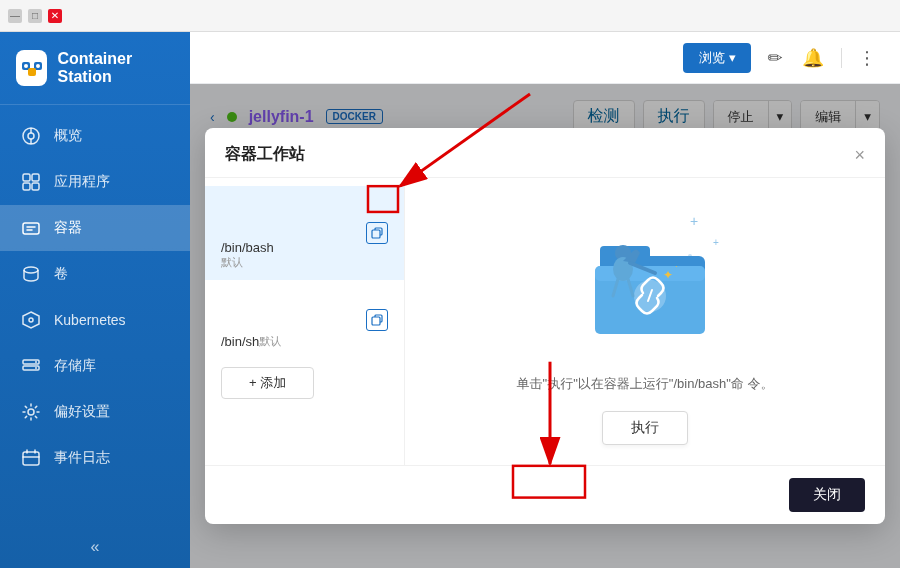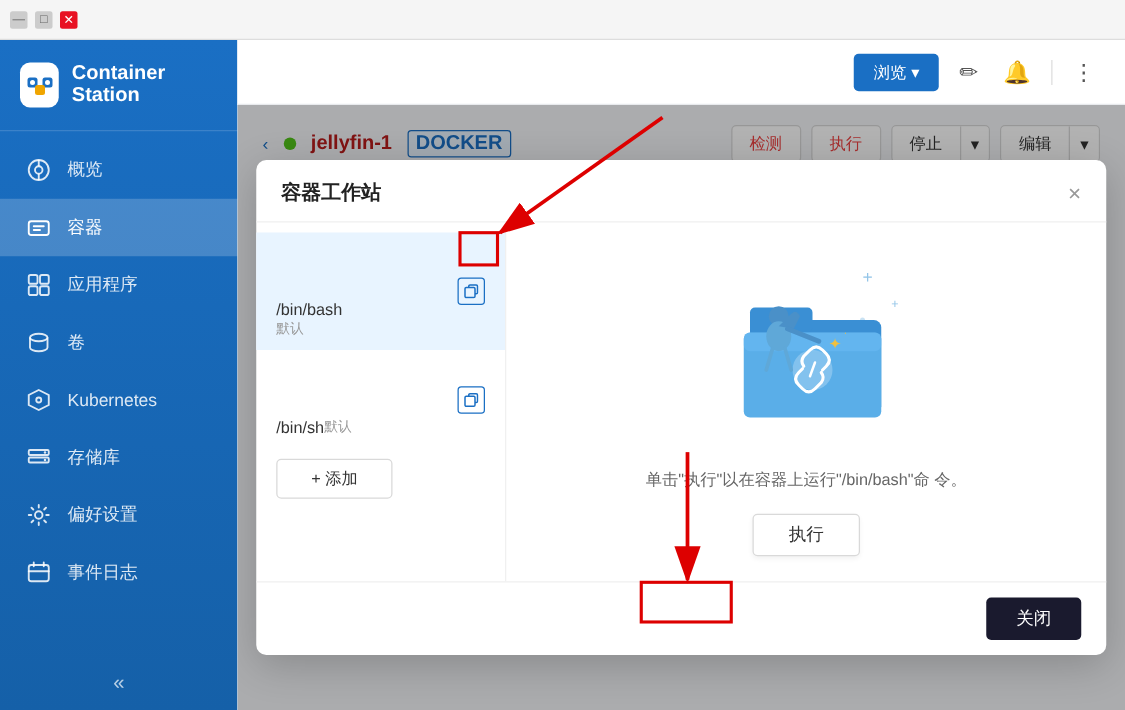--- a/index.html
+++ b/index.html
@@ -121,41 +121,41 @@
 
     
     .container-header {
       display: flex;
       align-items: center;
       gap: 12px;
       margin-bottom: 16px;
     }
     .back-btn { color: #1a6fc4; font-size: 14px; cursor: pointer; }
     .container-status-dot { width: 10px; height: 10px; background: #52c41a; border-radius: 50%; }
-    .container-name { font-size: 16px; font-weight: bold; color: #b91c1c; }
+    .container-name { font-size: 16px; font-weight: bold; color: #8b5cf6; }
     .docker-badge {
       background: #e8f4ff;
       color: #1a6fc4;
       border: 1px solid #1a6fc4;
       border-radius: 3px;
-      font-size: 16px;
+      font-size: 10px;
       padding: 1px 6px;
       font-weight: bold;
     }
 
     
     .action-buttons { display: flex; gap: 8px; margin-left: auto; }
     .action-btn {
       border: 1px solid #d9d9d9;
       background: white;
       border-radius: 4px;
       padding: 5px 14px;
-      font-size: 13px;
-      cursor: pointer;
-      color: #ef4444;
+      font-size: 16px;
+      cursor: pointer;
+      color: #0369a1;
     }
     .action-btn-group {
       display: flex;
       border: 1px solid #d9d9d9;
       border-radius: 4px;
       overflow: hidden;
     }
     .action-btn-group .btn-main {
       border: none;
       background: white;
@@ -361,40 +361,40 @@
           <svg width="20" height="20" viewBox="0 0 20 20" fill="none">
             <circle cx="10" cy="10" r="8" stroke="currentColor" stroke-width="1.5" fill="none"></circle>
             <circle cx="10" cy="10" r="3" stroke="currentColor" stroke-width="1.5" fill="none"></circle>
             <line x1="10" y1="2" x2="10" y2="7" stroke="currentColor" stroke-width="1.5"></line>
             <line x1="10" y1="13" x2="10" y2="18" stroke="currentColor" stroke-width="1.5"></line>
           </svg>
         </div>
         <span>概览</span>
       </div>
 
-      <div class="nav-item active">
-        <div class="nav-item-icon">
-          <svg width="20" height="20" viewBox="0 0 20 20" fill="none">
-            <rect x="2" y="5" width="16" height="11" rx="2" stroke="currentColor" stroke-width="1.5" fill="none"></rect>
-            <path d="M6 9h8M6 12h5" stroke="currentColor" stroke-width="1.5" stroke-linecap="round"></path>
-          </svg>
-        </div>
-        <span>容器</span>
-      </div>
-
       <div class="nav-item">
         <div class="nav-item-icon">
           <svg width="20" height="20" viewBox="0 0 20 20" fill="none">
             <rect x="2" y="2" width="7" height="7" rx="1.5" stroke="currentColor" stroke-width="1.5" fill="none"></rect>
             <rect x="11" y="2" width="7" height="7" rx="1.5" stroke="currentColor" stroke-width="1.5" fill="none"></rect>
             <rect x="2" y="11" width="7" height="7" rx="1.5" stroke="currentColor" stroke-width="1.5" fill="none"></rect>
             <rect x="11" y="11" width="7" height="7" rx="1.5" stroke="currentColor" stroke-width="1.5" fill="none"></rect>
           </svg>
         </div>
         <span>应用程序</span>
+      </div>
+
+      <div class="nav-item active">
+        <div class="nav-item-icon">
+          <svg width="20" height="20" viewBox="0 0 20 20" fill="none">
+            <rect x="2" y="5" width="16" height="11" rx="2" stroke="currentColor" stroke-width="1.5" fill="none"></rect>
+            <path d="M6 9h8M6 12h5" stroke="currentColor" stroke-width="1.5" stroke-linecap="round"></path>
+          </svg>
+        </div>
+        <span>容器</span>
       </div>
 
 
       <div class="nav-item">
         <div class="nav-item-icon">
           <svg width="20" height="20" viewBox="0 0 20 20" fill="none">
             <ellipse cx="10" cy="6" rx="7" ry="3" stroke="currentColor" stroke-width="1.5" fill="none"></ellipse>
             <path d="M3 6v8c0 1.66 3.13 3 7 3s7-1.34 7-3V6" stroke="currentColor" stroke-width="1.5"></path>
           </svg>
         </div>

